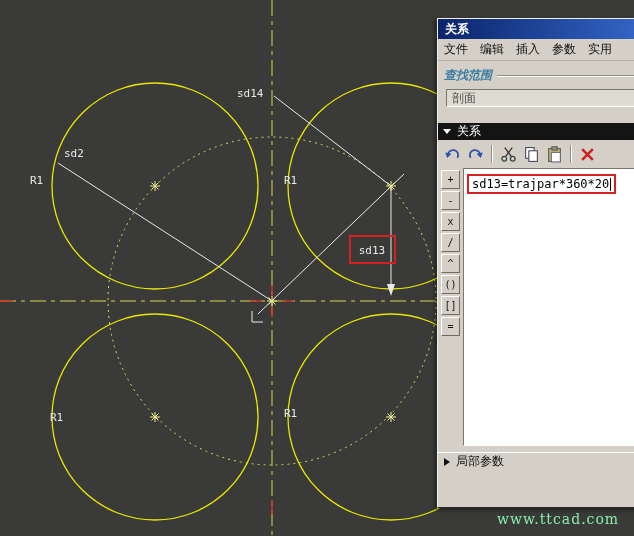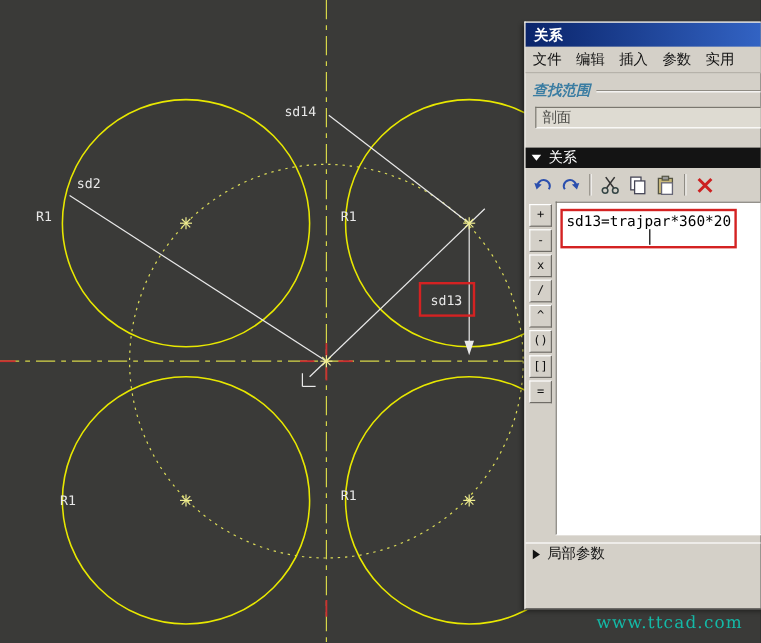--- a/index.html
+++ b/index.html
@@ -42,28 +42,28 @@
   .tool-sep { width:2px; height:18px; border-left:1px solid #8f8c84; border-right:1px solid #fff; margin:0 3px; }
   .editor { flex:0 0 278px; display:flex; padding:0 2px; }
   .ops { width:23px; display:flex; flex-direction:column; gap:2px; padding:2px 1px; }
   .op-btn { width:19px; height:19px; font-size:10px; line-height:1; color:#111; background:#d4d0c8;
             display:flex; align-items:center; justify-content:center; font-family:"DejaVu Sans Mono",monospace;
             border:1px solid; border-color:#ffffff #6f6c66 #6f6c66 #ffffff; }
   .textpane { flex:1; background:#fff; position:relative; overflow:hidden;
               border:1px solid; border-color:#7a776f #ffffff #ffffff #7a776f;
               font-family:"DejaVu Sans Mono", monospace; font-size:12px; color:#000; }
   .relation-line { position:absolute; left:3px; top:5px; border:2px solid #d42222;
-                   padding:1px 3px; display:flex; align-items:center; white-space:nowrap;flex-direction:column; }
+                   padding:1px 3px; display:flex; align-items:center; white-space:nowrap; }
   .caret { display:inline-block; width:1px; height:13px; background:#000; margin-left:1px; }
   .localbar { margin-top:6px; flex:0 0 17px; display:flex; align-items:center; gap:6px; padding:0 6px;
               border-top:1px solid #fff; font-size:12px; color:#111; }
   .tri-right { width:0; height:0; border-top:4px solid transparent; border-bottom:4px solid transparent;
                border-left:6px solid #111; }
   .dlg-filler { flex:1; }
-  .watermark { position:absolute; left:497px; top:511px; color:#14b8a6;
+  .watermark { position:absolute; left:497px; top:511px; color:#86efac;
                font-family:"DejaVu Serif", serif; font-size:14px; letter-spacing:1px; }
 </style>
 </head>
 <body>
 
 <div class="screen">
 
   <svg class="cad" width="634" height="536" viewBox="0 0 634 536">
     <defs>
       <g id="star" stroke="#efed8f" stroke-width="1">

